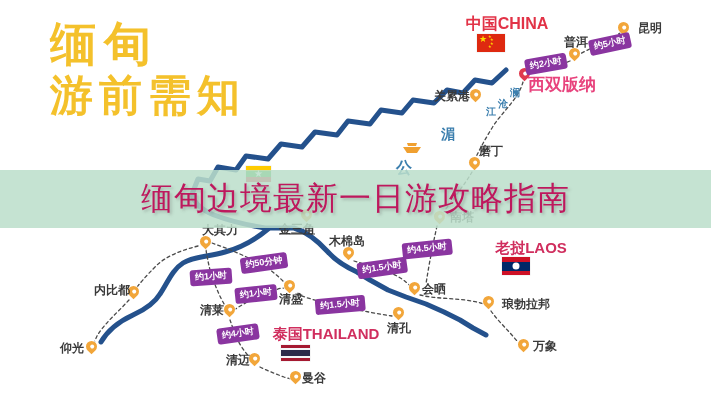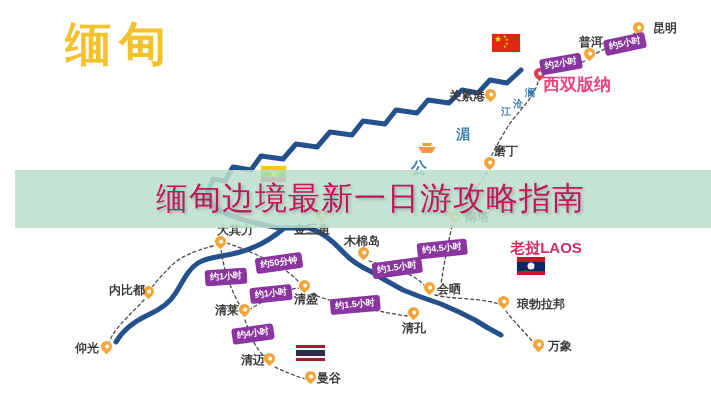--- a/index.html
+++ b/index.html
@@ -1,17 +1,17 @@
 <!DOCTYPE html>
 <html><head>
 <meta charset="utf-8">
 <style>
   html,body{margin:0;padding:0;background:#fff;}
   body{width:711px;height:400px;overflow:hidden;font-family:"Liberation Sans","DejaVu Sans",sans-serif;}
-  #stage{position:relative;width:693px;height:400px;background:#ffffff;margin-left:15px;}
+  #stage{position:relative;width:693px;height:400px;background:#ffffff;}
   #map-svg{position:absolute;left:0;top:0;z-index:1;}
 
   
   .title{position:absolute;left:50px;top:18px;z-index:6;color:#f4c12b;font-weight:900;line-height:1.12;}
   .title .l1{font-size:47px;letter-spacing:7px;}
   .title .l2{font-size:43px;letter-spacing:6px;}
 
   
   .banner{position:absolute;left:0;top:170px;width:711px;height:58px;background:rgba(188,222,203,0.86);z-index:5;display:flex;align-items:center;justify-content:center;}
   .banner .txt{color:#be185d;font-size:32px;font-weight:400;letter-spacing:1px;text-shadow:2px 2px 3px rgba(100,100,100,0.35);white-space:nowrap;}
@@ -71,37 +71,40 @@
     </g>
 
     <g>
       <path d="M403,147 L421,147 L417,153 L407,153 Z" fill="#f0a030"></path>
       <path d="M407,143 L417,143 L416,146 L408,146 Z" fill="#f0a030"></path>
     </g>
   </svg>
 
   <div class="title">
     <div class="l1">缅甸</div>
+    <div class="l2">游前需知</div>
   </div>
 
   <div class="flag" style="left:246px;top:166px;width:25px;height:16px;">
     <div class="stripe" style="height:5.3px;background:#fecb00;"></div>
     <div class="stripe" style="height:5.3px;background:#34b233;"></div>
     <div class="stripe" style="height:5.4px;background:#ea2839;"></div>
     <div class="flag-star" style="left:8px;top:3px;font-size:10px;">★</div>
   </div>
 
+  <div class="clabel china" style="left:507px;top:24px;">中国CHINA</div>
   <div class="flag" style="left:477px;top:34px;width:28px;height:18px;background:#de2910;">
     <div class="cn-star" style="left:2px;top:1px;font-size:9px;">★</div>
     <div class="cn-star" style="left:11px;top:1px;font-size:4px;">★</div>
     <div class="cn-star" style="left:13px;top:4px;font-size:4px;">★</div>
     <div class="cn-star" style="left:13px;top:8px;font-size:4px;">★</div>
     <div class="cn-star" style="left:11px;top:11px;font-size:4px;">★</div>
   </div>
 
+  <div class="clabel" style="left:326px;top:334px;font-size:15px;">泰国THAILAND</div>
   <div class="flag" style="left:281px;top:345px;width:29px;height:16px;">
     <div class="stripe" style="height:2.7px;background:#a51931;"></div>
     <div class="stripe" style="height:2.7px;background:#f4f5f8;"></div>
     <div class="stripe" style="height:5.2px;background:#2d2a4a;"></div>
     <div class="stripe" style="height:2.7px;background:#f4f5f8;"></div>
     <div class="stripe" style="height:2.7px;background:#a51931;"></div>
   </div>
 
   <div class="clabel" style="left:531px;top:248px;font-size:15px;">老挝LAOS</div>
   <div class="flag" style="left:502px;top:257px;width:28px;height:18px;">

